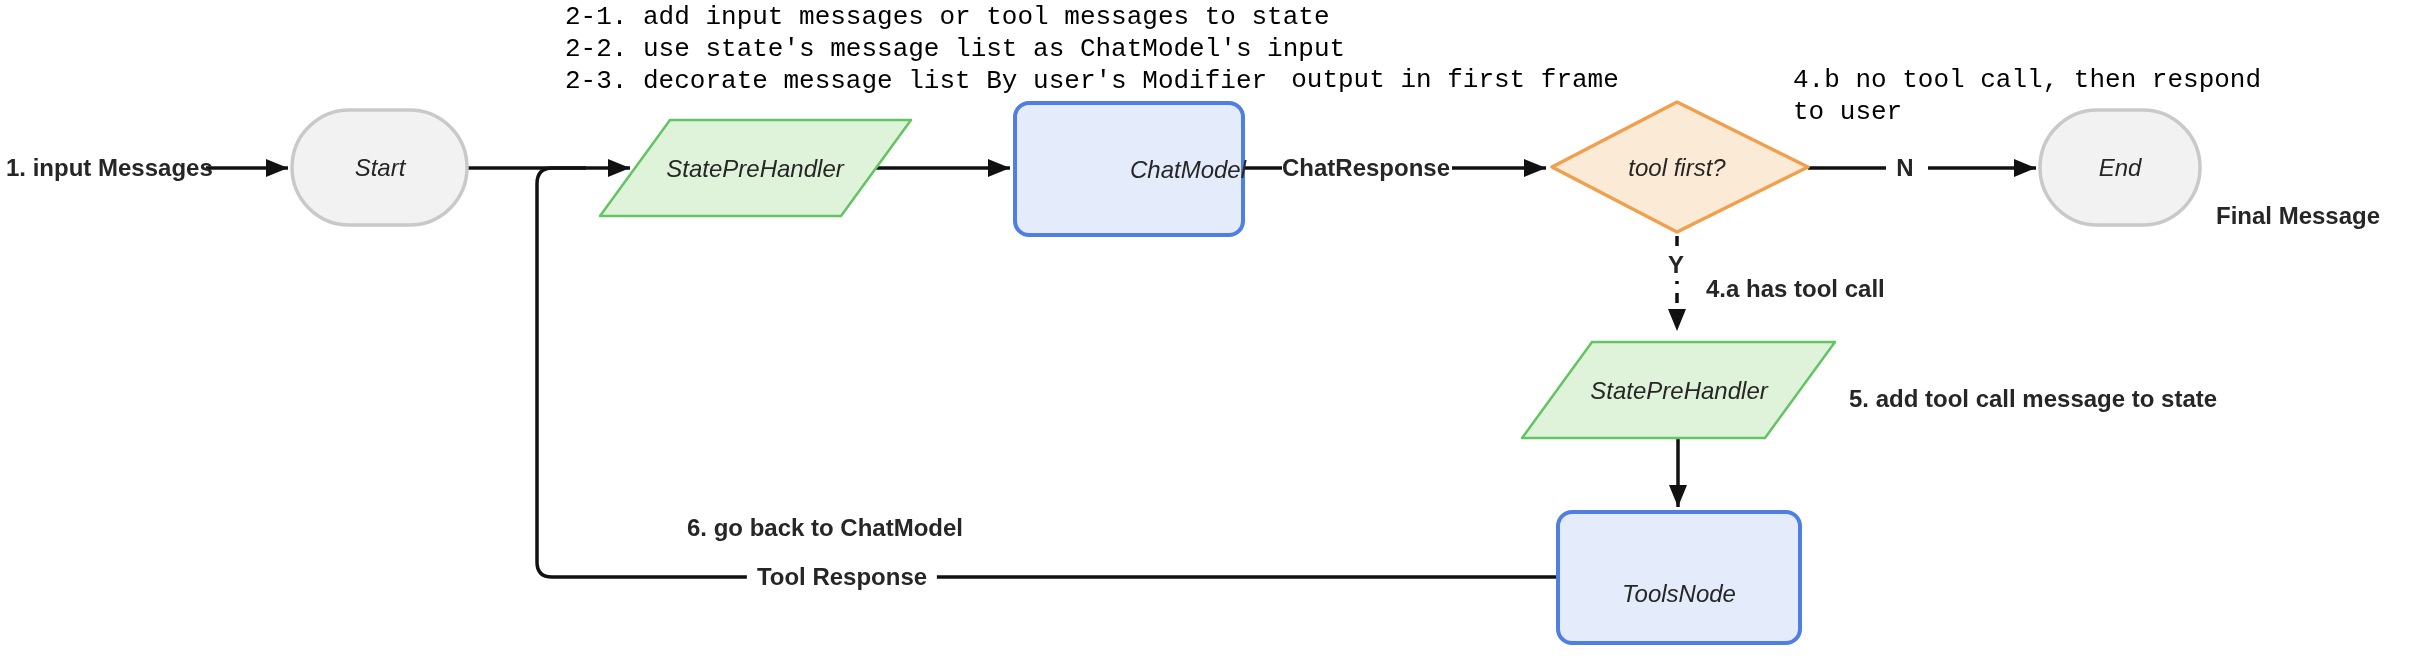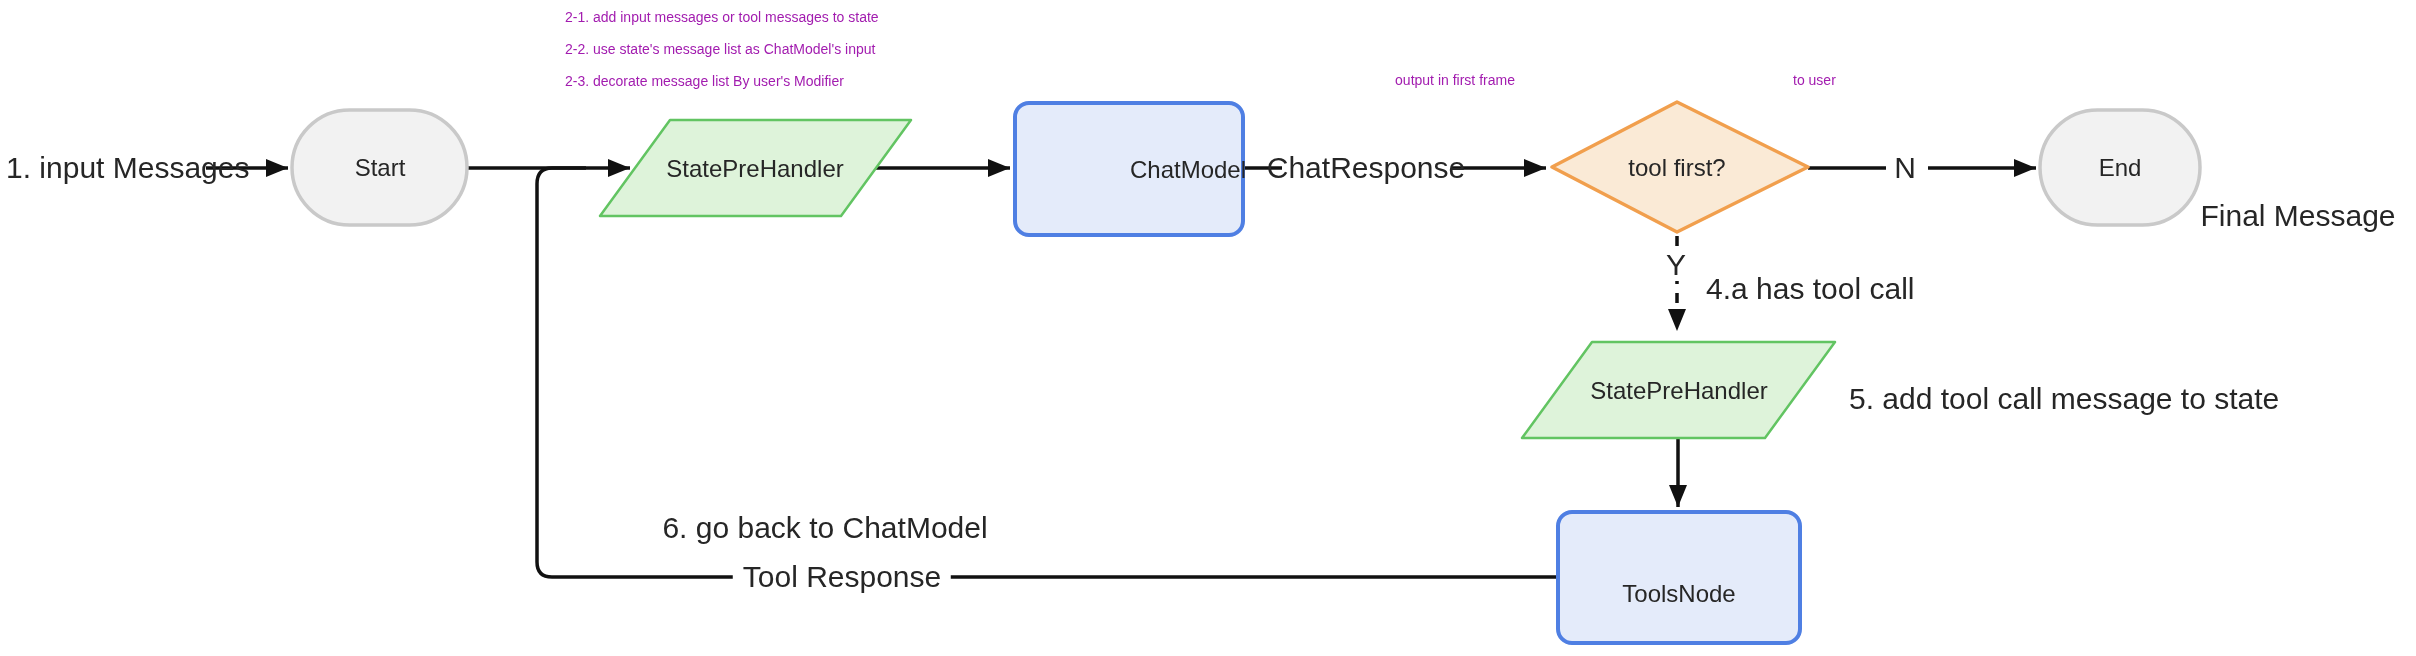--- a/index.html
+++ b/index.html
@@ -17,46 +17,49 @@
     overflow: hidden;
   }
   #diagram-svg {
     position: absolute;
     left: 0;
     top: 0;
   }
   .label {
     position: absolute;
     white-space: nowrap;
-    font-size: 30px;
+    font-size: 24px;
     line-height: 32px;
     color: #262626;
+    font-weight: bold;
   }
   .center-anchor {
     transform: translate(-50%, -50%);
     text-align: center;
   }
   .left-anchor {
     transform: translateY(-50%);
     text-align: left;
   }
   .block {
     position: absolute;
     white-space: nowrap;
-    font-size: 14px;
+    font-size: 26px;
     line-height: 32px;
-    color: #a21caf;
+    color: #000000;
+    font-family: Liberation Mono, monospace;
   }
   .block.centered {
     transform: translateX(-50%);
     text-align: center;
   }
   .node-label {
     font-size: 24px;
     font-weight: 400;
+    font-style: italic;
   }
   .on-line {
     background: #ffffff;
     padding: 0 10px;
   }
 </style>
 </head>
 <body>
 
 <div id="canvas">
@@ -126,20 +129,21 @@
     <div>2-1. add input messages or tool messages to state</div>
     <div>2-2. use state's message list as ChatModel's input</div>
     <div>2-3. decorate message list By user's Modifier</div>
   </div>
 
   <div class="block centered" style="left:1455px; top:64px;">
     <div>output in first frame</div>
   </div>
 
   <div class="block" style="left:1793px; top:64px;">
+    <div>4.b no tool call, then respond</div>
     <div>to user</div>
   </div>
 
   <div class="label left-anchor" style="left:1706px; top:289px;">4.a has tool call</div>
 
   <div class="label left-anchor" style="left:1849px; top:391px;margin-top:8px;">5. add tool call message to state</div>
 
   <div class="label center-anchor" style="left:825px; top:528px;">6. go back to ChatModel</div>
 
 </div>

